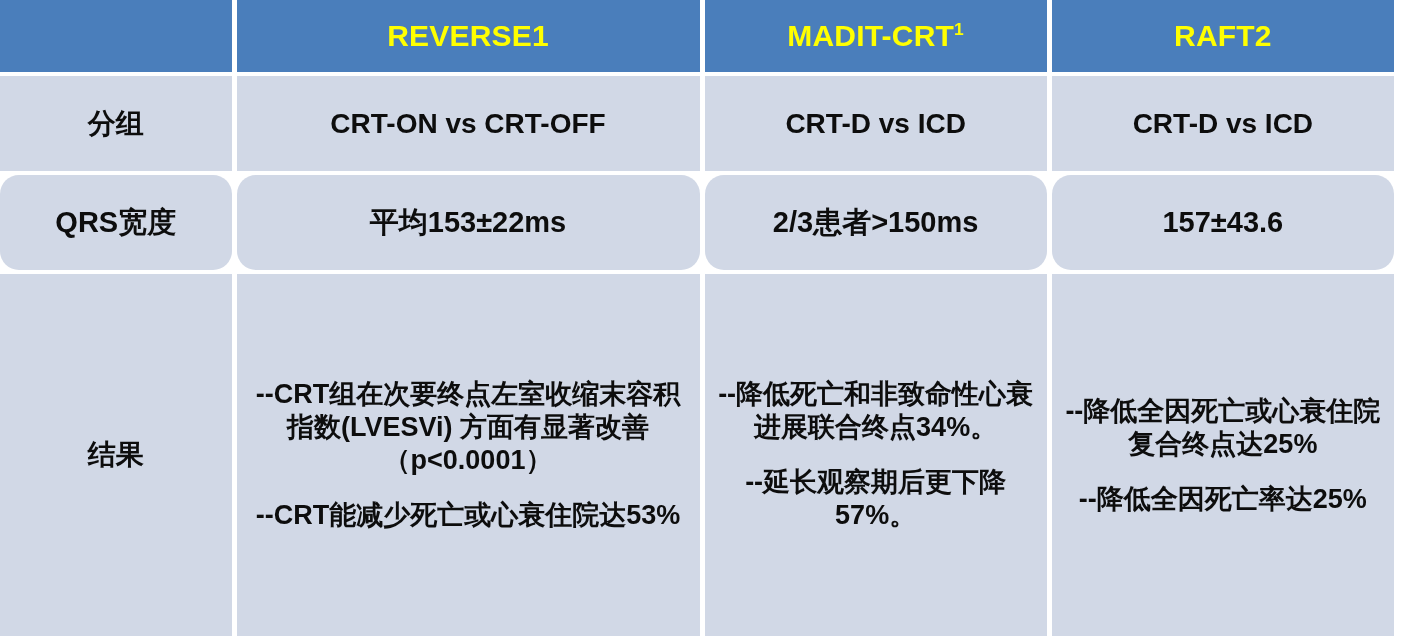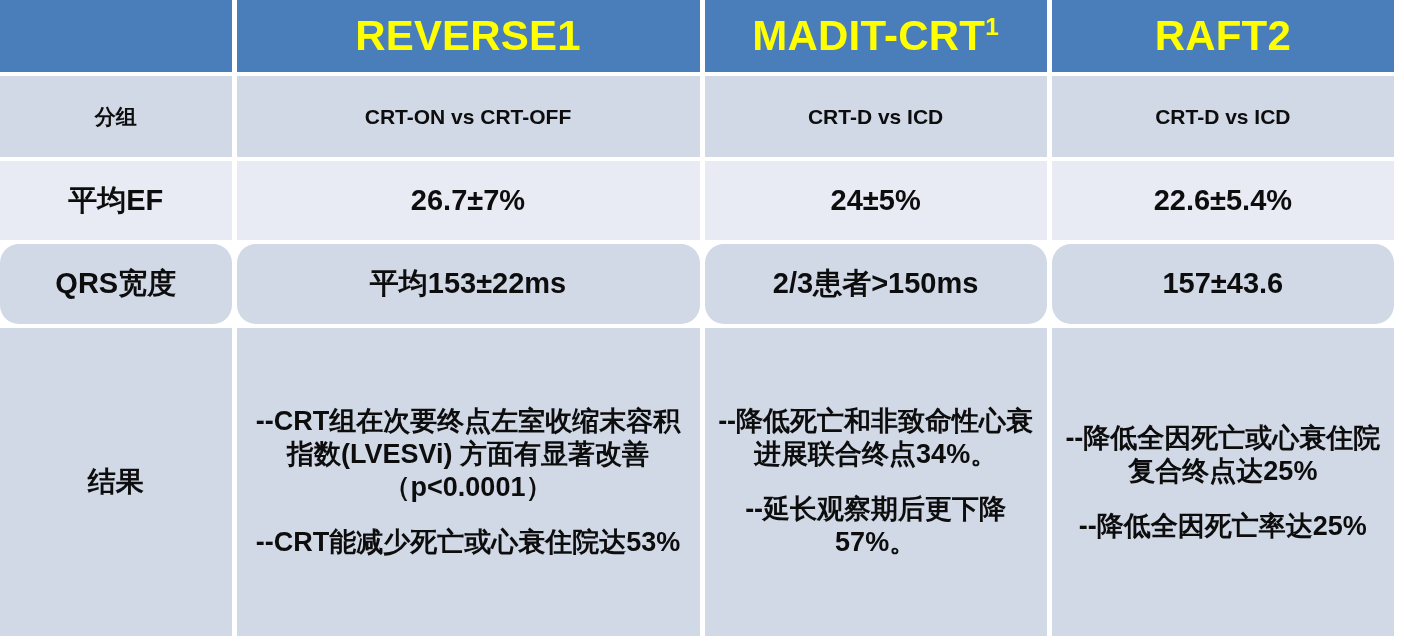--- a/index.html
+++ b/index.html
@@ -38,39 +38,39 @@
     vertical-align: middle;
     font-weight: bold;
     color: #0d0d0d;
     line-height: 1.22;
   }
 
   
   tr.header-row th {
     background: #4a7ebb;
     color: #ffff00;
-    font-size: 42px;
+    font-size: 30px;
     letter-spacing: 0.2px;
     height: 72px;
     padding: 0 8px;
   }
   tr.header-row th.blank-head {
     color: transparent;
   }
   sup.footmark {
     font-size: 0.58em;
     vertical-align: super;
     line-height: 0;
   }
 
   
   td.cell-dark  { background: #d1d8e6; }
   td.cell-light { background: #e8ebf3; }
 
-  tr.r-group td   { height: 66px; font-size: 21px; margin-top: 16px; }
+  tr.r-group td   { height: 66px; font-size: 28px; margin-top: 16px; }
   tr.r-ef td      { height: 64px; font-size: 29px; }
   tr.r-qrs td     { height: 66px; font-size: 29px; border-radius: 19px; }
   tr.r-nyha td    { height: 92px; font-size: 27px; }
   tr.r-result td  { height: 262px; font-size: 27px; vertical-align: middle; }
 
   td.label-cell { font-size: 28px; }
   tr.r-nyha td.label-cell { font-size: 28px; }
   tr.r-result td.label-cell { font-size: 28px; }
 
   .res-block { display: block; }
@@ -97,26 +97,20 @@
         <th><span>RAFT2</span></th>
       </tr>
     </thead>
     <tbody>
       <tr class="r-group">
         <td class="cell-dark label-cell">分组</td>
         <td class="cell-dark">CRT-ON vs  CRT-OFF</td>
         <td class="cell-dark">CRT-D vs  ICD</td>
         <td class="cell-dark">CRT-D vs  ICD</td>
       </tr>
-      <tr class="r-ef">
-        <td class="cell-light label-cell">平均EF</td>
-        <td class="cell-light">26.7±7%</td>
-        <td class="cell-light">24±5%</td>
-        <td class="cell-light">22.6±5.4%</td>
-      </tr>
       <tr class="r-qrs">
         <td class="cell-dark label-cell">QRS宽度</td>
         <td class="cell-dark">平均153±22ms</td>
         <td class="cell-dark">2/3患者&gt;150ms</td>
         <td class="cell-dark">157±43.6</td>
       </tr>
       <tr class="r-result">
         <td class="cell-dark label-cell">结果</td>
         <td class="cell-dark">
           <span class="res-block">--CRT组在次要终点左室收缩末容积指数(LVESVi) 方面有显著改善（p&lt;0.0001）</span>

